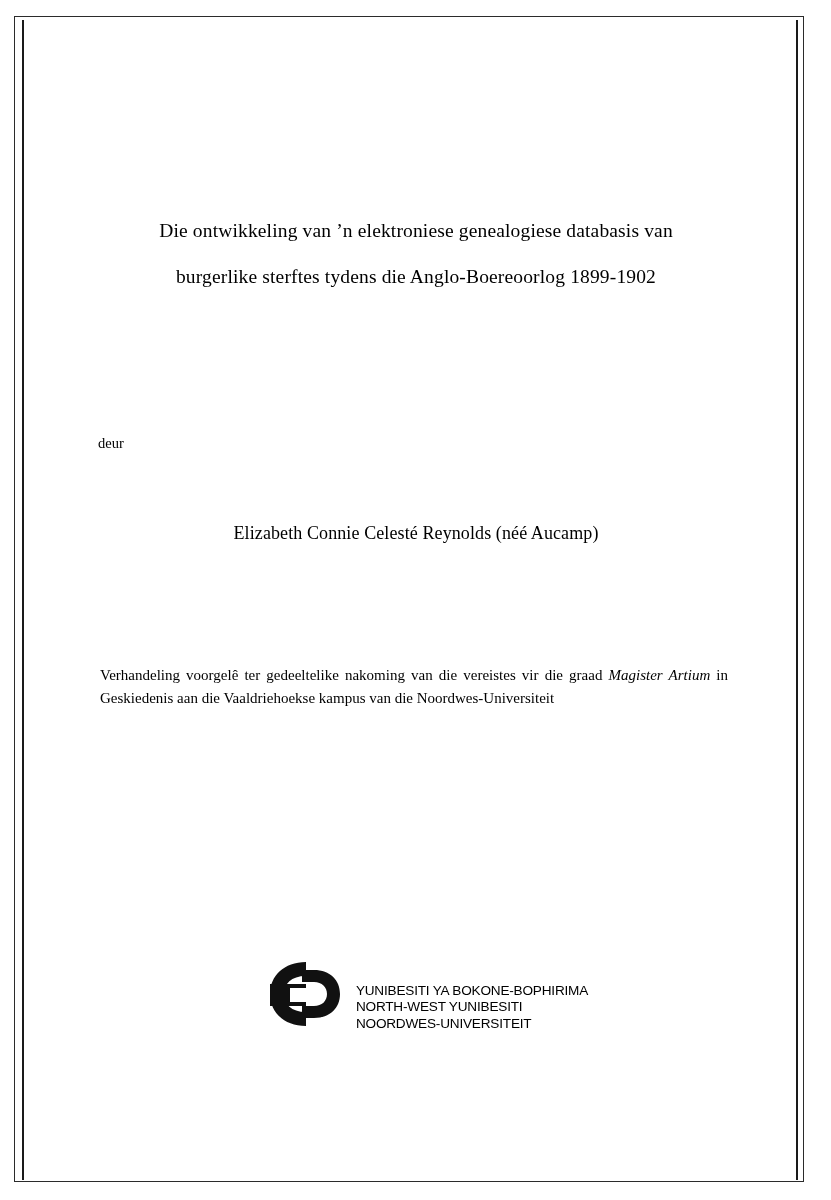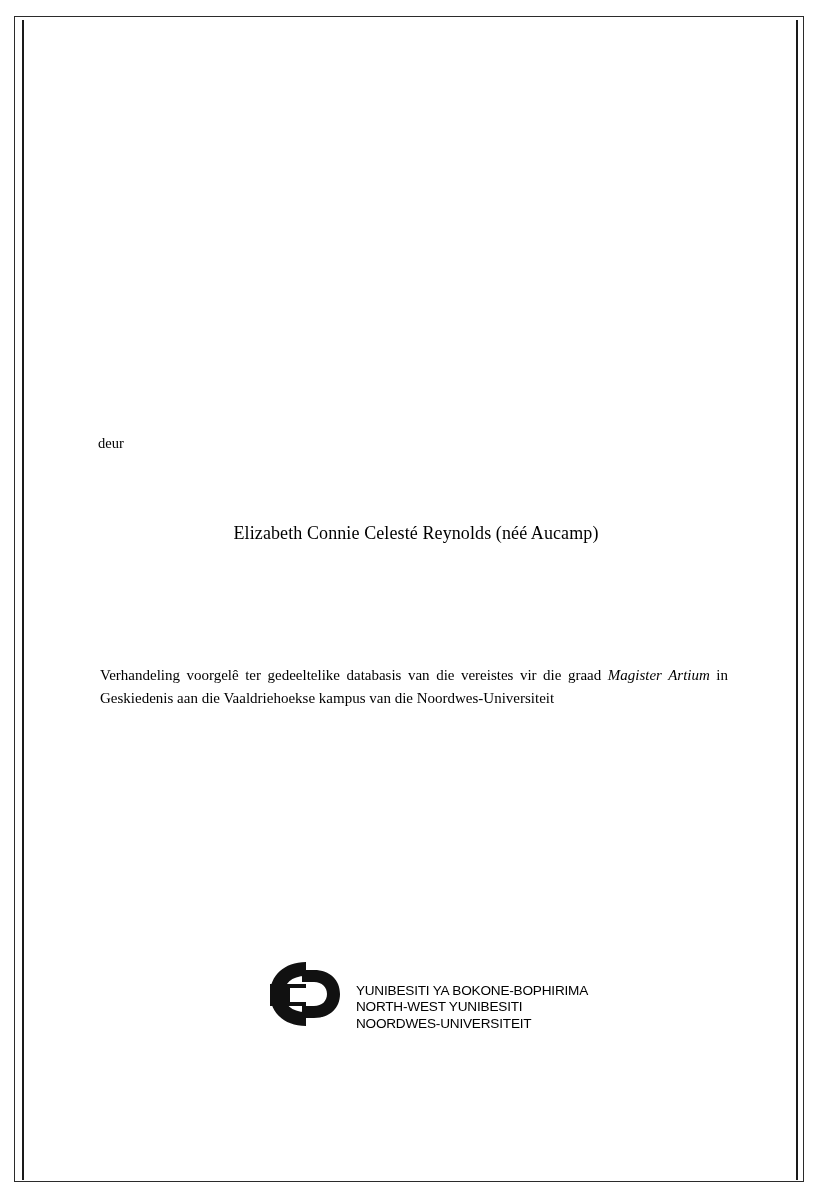--- a/index.html
+++ b/index.html
@@ -152,27 +152,31 @@
 </head>
 <body>
 
 <div class="page">
 
   <div class="scan-frame"></div>
   <div class="scan-frame-inner"></div>
 
   <div class="content">
 
+    <div class="title-block">
+      <span class="title-line">Die ontwikkeling van ’n elektroniese genealogiese databasis van</span>
+      <span class="title-line">burgerlike sterftes tydens die Anglo-Boereoorlog 1899-1902</span>
+    </div>
 
     <div class="byline-label">deur</div>
 
     <div class="author">Elizabeth Connie Celesté Reynolds (néé Aucamp)</div>
 
     <div class="statement">
-      <span class="just"><span>Verhandeling voorgelê ter gedeeltelike databasis van die vereistes vir die graad </span><em>Magister Artium</em><span> in Geskiedenis aan die Vaaldriehoekse kampus van die Noordwes-Universiteit</span></span>
+      <span class="just"><span>Verhandeling voorgelê ter gedeeltelike nakoming van die vereistes vir die graad </span><em>Magister Artium</em><span> in Geskiedenis aan die Vaaldriehoekse kampus van die Noordwes-Universiteit</span></span>
     </div>
 
 
     <div class="logo-block">
       <div class="logo-mark">
         <svg viewBox="0 0 106 74" width="106" height="74" aria-hidden="true">
 
           <path d="M62 4 C40 4 26 18 26 36 C26 54 40 68 62 68 L62 54 C47 54 40 46 40 36 C40 26 47 18 62 18 Z" fill="#111111"></path>
           <path d="M26 26 L62 26 L62 30 C62 30 54 32 54 37 C54 42 62 44 62 44 L62 48 L26 48 Z" fill="#111111"></path>
           <rect x="26" y="30" width="44" height="14" fill="#111111"></rect>

